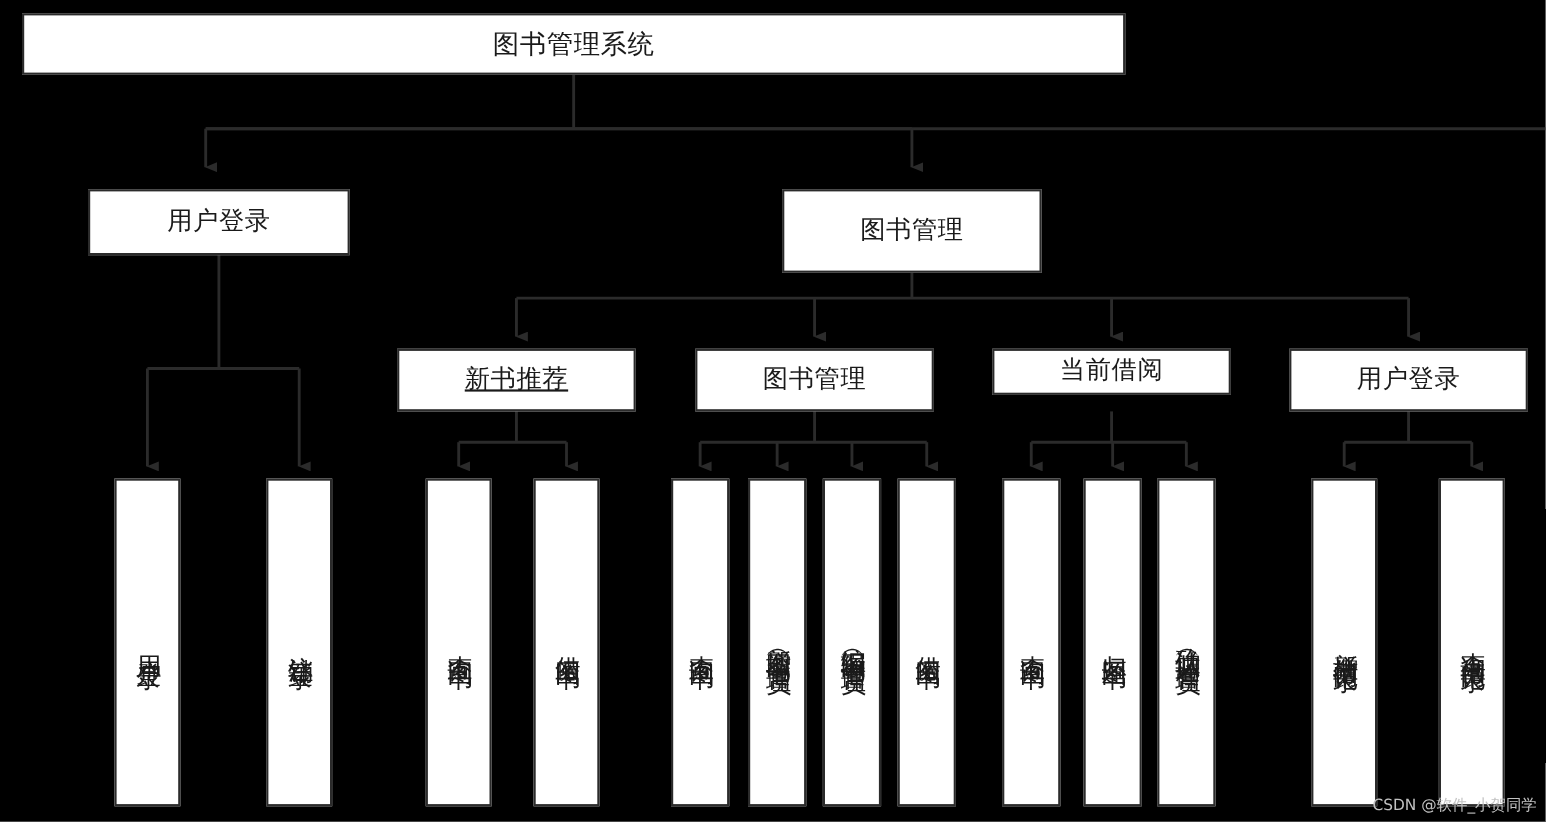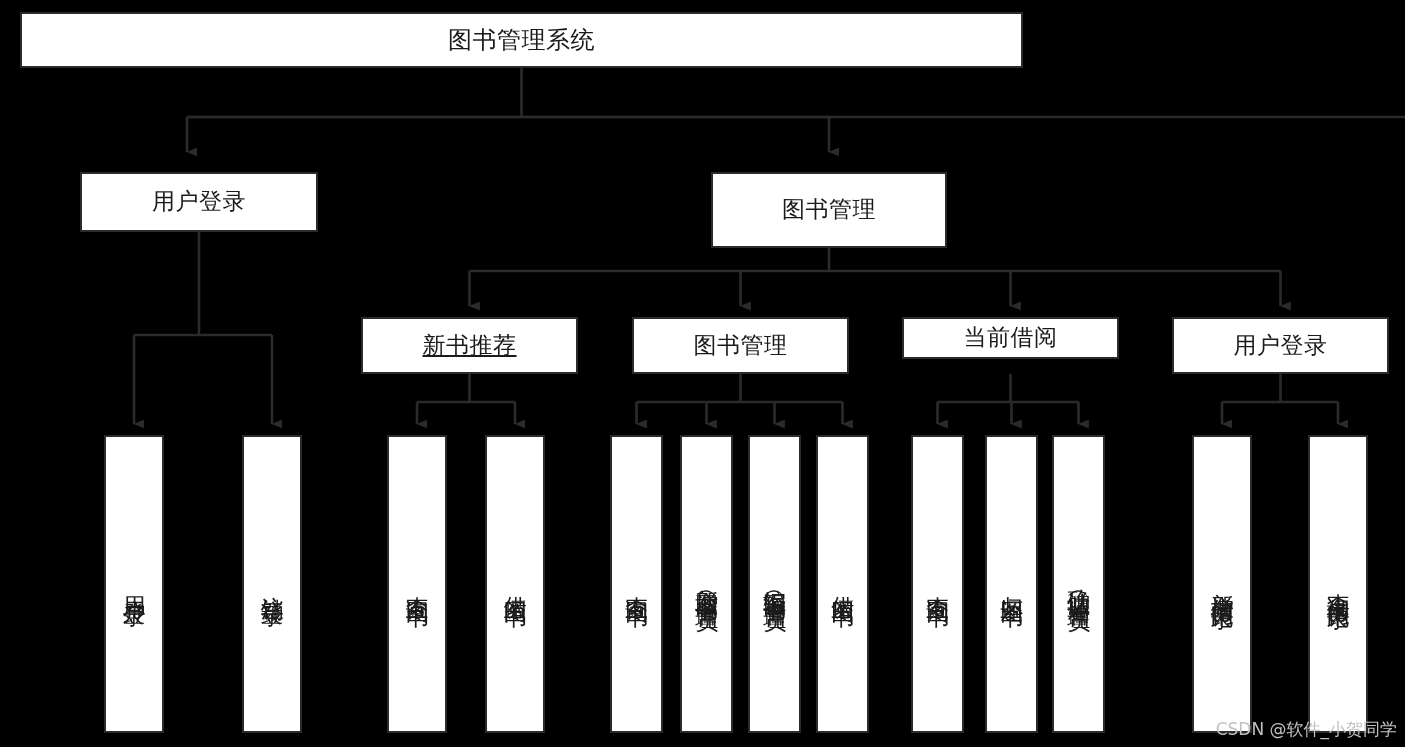--- a/index.html
+++ b/index.html
@@ -48,21 +48,21 @@
     text-orientation: upright;
     letter-spacing: 3px;
     font-size: 23px;
     white-space: nowrap;
   }
   .node.root .label { font-size: 24px; }
   .watermark {
     position: absolute;
     right: 8px;
     bottom: 6px;
-    font-size: 17px;
+    font-size: 14px;
     color: #c2c2c2;
     z-index: 5;
     white-space: nowrap;
     font-family: "DejaVu Sans", "Liberation Sans", sans-serif;
   }
 </style>
 </head>
 <body>
 
 <div id="diagram-root">

